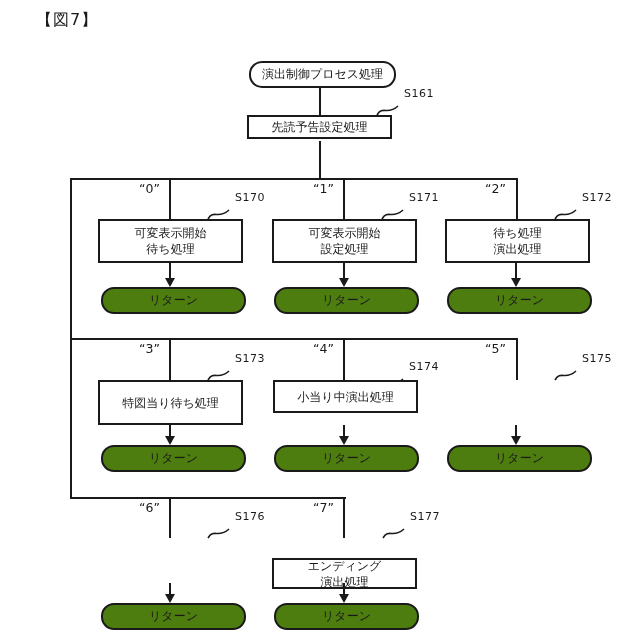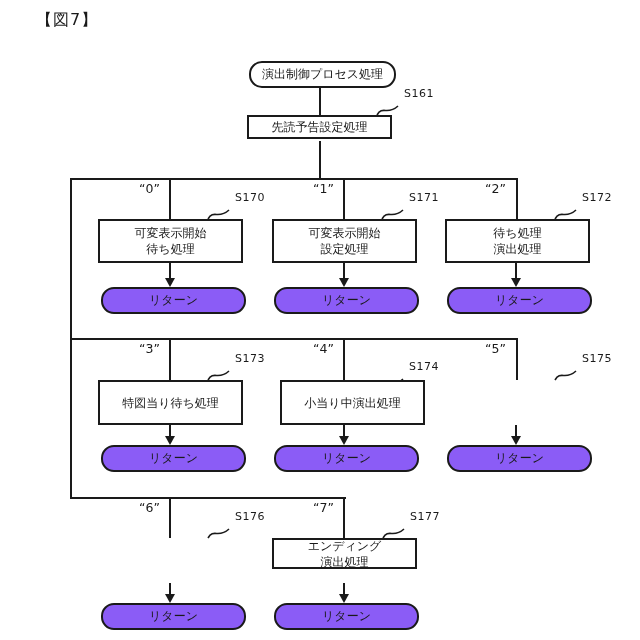--- a/index.html
+++ b/index.html
@@ -44,35 +44,35 @@
   #step3{left:207px;top:352px}#step4{left:381px;top:360px}#step5{left:554px;top:352px}
   #step6{left:207px;top:510px}#step7{left:382px;top:510px}
   
   .pbox{
     position:absolute;width:145px;border:2px solid #1a1a1a;background:#fff;
     display:flex;flex-direction:column;justify-content:center;align-items:center;
     text-align:center;font-size:12px;line-height:16px;box-sizing:border-box;white-space:nowrap;
   }
   .pbox span{display:block;}
   #box0{left:98px;top:219px;height:44px}#box1{left:272px;top:219px;height:44px}#box2{left:445px;top:219px;height:44px}
-  #box3{left:98px;top:380px;height:45px}#box4{left:280px;top:380px;height:45px}#box5{left:445px;top:380px;height:45px}
-  #box6{left:98px;top:538px;height:45px}#box7{left:272px;top:538px;height:31px}
+  #box3{left:98px;top:380px;height:45px}#box4{left:273px;top:380px;height:33px}#box5{left:445px;top:380px;height:45px}
+  #box6{left:98px;top:538px;height:45px}#box7{left:272px;top:558px;height:31px}
   
   .arrow{position:absolute;width:10px;}
   .arrow .shaft{position:absolute;left:4px;top:0;width:2px;background:#1a1a1a;}
   .arrow .head{position:absolute;left:0;bottom:0;width:0;height:0;
     border-left:5px solid transparent;border-right:5px solid transparent;border-top:9px solid #1a1a1a;}
   .a-tall{height:24px}.a-tall .shaft{height:16px}
   .a-short{height:20px}.a-short .shaft{height:12px}
   #arr0{left:165px;top:263px}#arr1{left:339px;top:263px}#arr2{left:511px;top:263px}
   #arr3{left:165px;top:425px}#arr4{left:339px;top:425px}#arr5{left:511px;top:425px}
   #arr6{left:165px;top:583px}#arr7{left:339px;top:583px}
   
   .pill{
-    position:absolute;width:141px;height:23px;border:2px solid #1a1a1a;border-radius:13px;background:#8b5cf6;
+    position:absolute;width:141px;height:23px;border:2px solid #1a1a1a;border-radius:13px;background:#4d7c0f;
     display:flex;align-items:center;justify-content:center;font-size:12px;box-sizing:content-box;white-space:nowrap;
   }
   #pill0{left:101px;top:287px}#pill1{left:274px;top:287px}#pill2{left:447px;top:287px}
   #pill3{left:101px;top:445px}#pill4{left:274px;top:445px}#pill5{left:447px;top:445px}
   #pill6{left:101px;top:603px}#pill7{left:274px;top:603px}
 </style>
 </head>
 <body>
 
 <div class="canvas">

